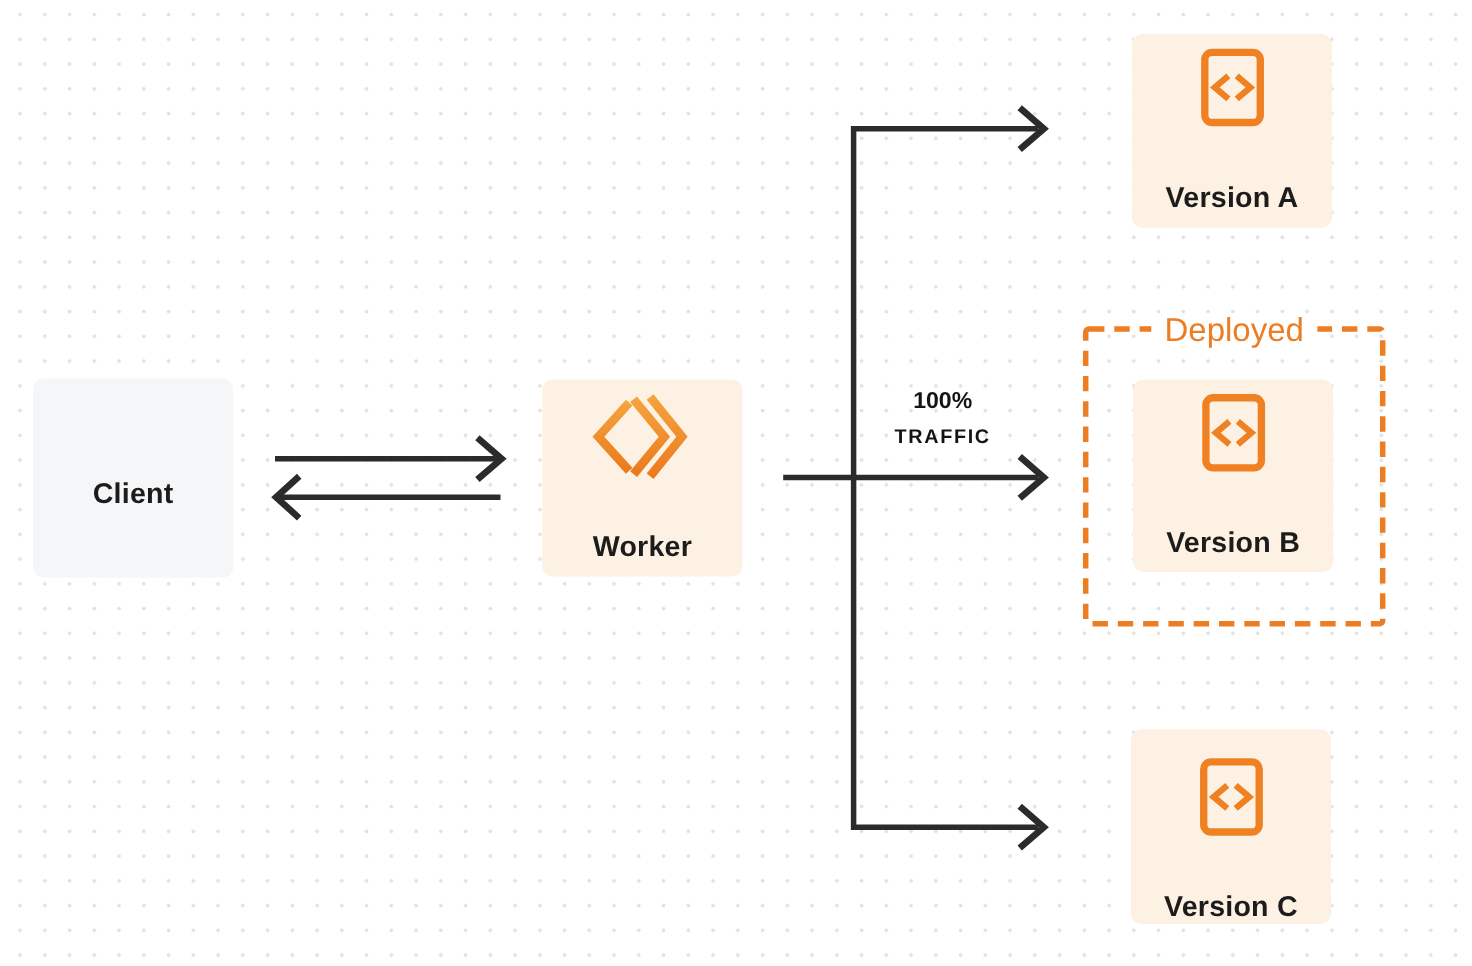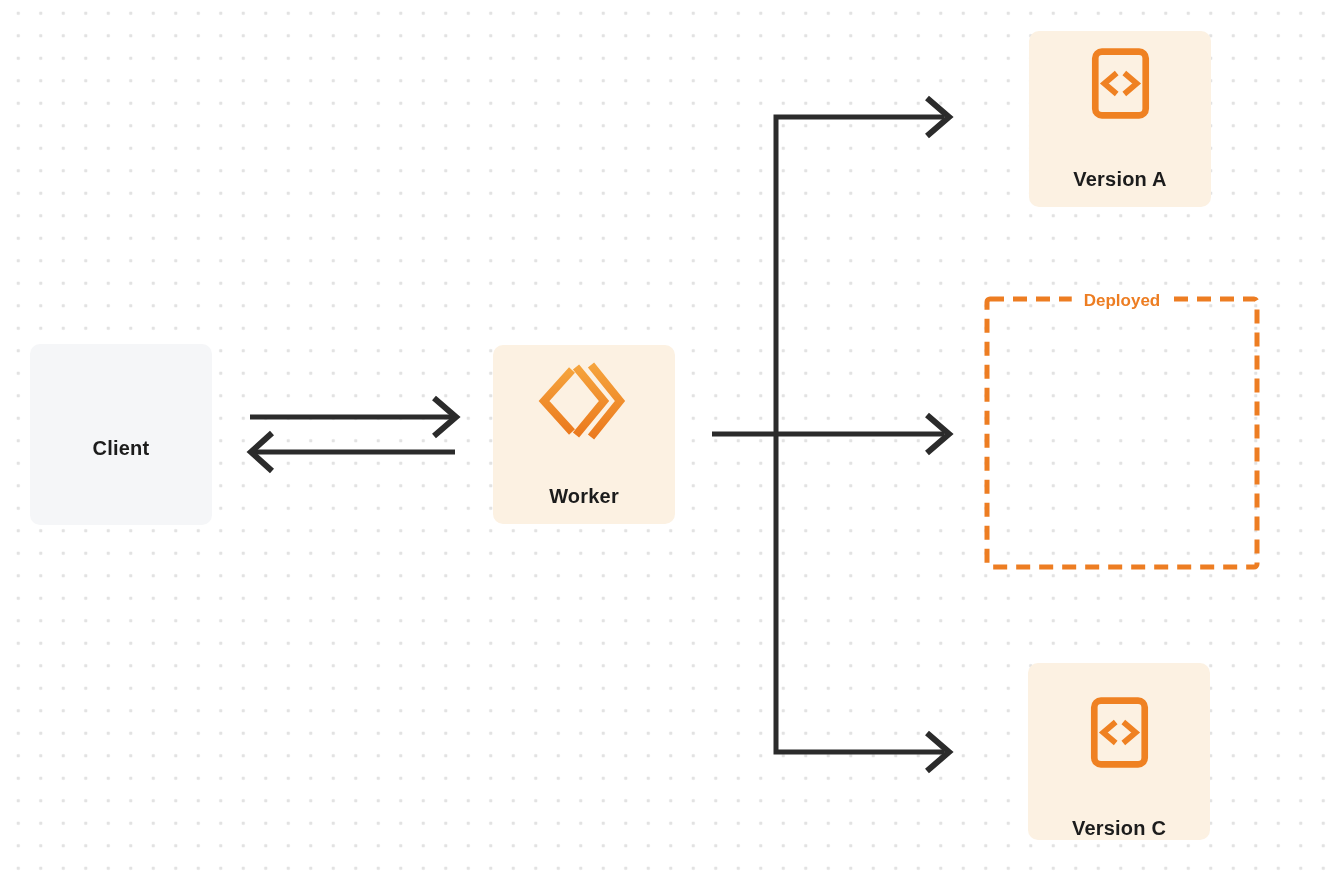--- a/index.html
+++ b/index.html
@@ -47,21 +47,21 @@
 
   .node{
     position:absolute;
     border-radius:10px;
     display:flex;
     flex-direction:column;
     align-items:center;
     justify-content:center;
   }
   .node-label{
-    font-size:20px;
+    font-size:26px;
     font-weight:700;
     color:var(--text-dark);
     letter-spacing:0.2px;
     white-space:nowrap;
     margin-top:28px;
   }
   .node.client{
     left:30px; top:344px; width:182px; height:181px;
     background:var(--box-gray);
     justify-content:center;
@@ -136,22 +136,22 @@
     stroke-width:5;
     stroke-dasharray:14 9;
   }
   .deployed-label{
     position:absolute;
     top:-11px;
     left:50%;
     transform:translateX(-50%);
     background:var(--canvas-bg);
     padding:0 12px;
-    font-size:17px;
-    font-weight:700;
+    font-size:30px;
+    font-weight:400;
     line-height:32px;
     color:var(--deployed-orange);
     white-space:nowrap;
   }
 </style>
 </head>
 <body>
 
 <div class="canvas">
 
@@ -193,44 +193,58 @@
           </linearGradient>
         </defs>
         <path d="M34,9 L6,40 L34,71"></path>
         <path d="M38,6 L66,40 L38,74"></path>
         <path d="M53,4 L82,40 L53,76"></path>
       </svg>
     </span>
     <span class="node-label">Worker</span>
   </div>
 
+  <div class="traffic-label">
+    <span class="traffic-line1">100%</span>
+    <span class="traffic-line2">TRAFFIC</span>
+  </div>
 
   <div class="deployed-box">
     <svg class="deployed-border" viewBox="0 0 276 274">
       <rect x="3" y="3" width="270" height="268" rx="3"></rect>
     </svg>
     <span class="deployed-label">Deployed</span>
   </div>
 
   <div class="node version version-a">
     <span class="icon">
       <svg class="code-icon-svg" width="59" height="73" viewBox="0 0 62 76">
         <rect x="4.5" y="4.5" width="53" height="67" rx="7"></rect>
         <path d="M27,27 L14,38 L27,49"></path>
         <path d="M35,27 L48,38 L35,49"></path>
       </svg>
     </span>
     <span class="node-label">Version A</span>
   </div>
 
-
-  <div class="node version version-c">
+  <div class="node version version-b">
     <span class="icon">
       <svg class="code-icon-svg" width="59" height="73" viewBox="0 0 62 76">
         <rect x="4.5" y="4.5" width="53" height="67" rx="7"></rect>
         <path d="M27,27 L14,38 L27,49"></path>
         <path d="M35,27 L48,38 L35,49"></path>
       </svg>
     </span>
+    <span class="node-label">Version B</span>
+  </div>
+
+  <div class="node version version-c">
+    <span class="icon">
+      <svg class="code-icon-svg" width="59" height="73" viewBox="0 0 62 76">
+        <rect x="4.5" y="4.5" width="53" height="67" rx="7"></rect>
+        <path d="M27,27 L14,38 L27,49"></path>
+        <path d="M35,27 L48,38 L35,49"></path>
+      </svg>
+    </span>
     <span class="node-label">Version C</span>
   </div>
 
 </div>
 
 </body></html>

